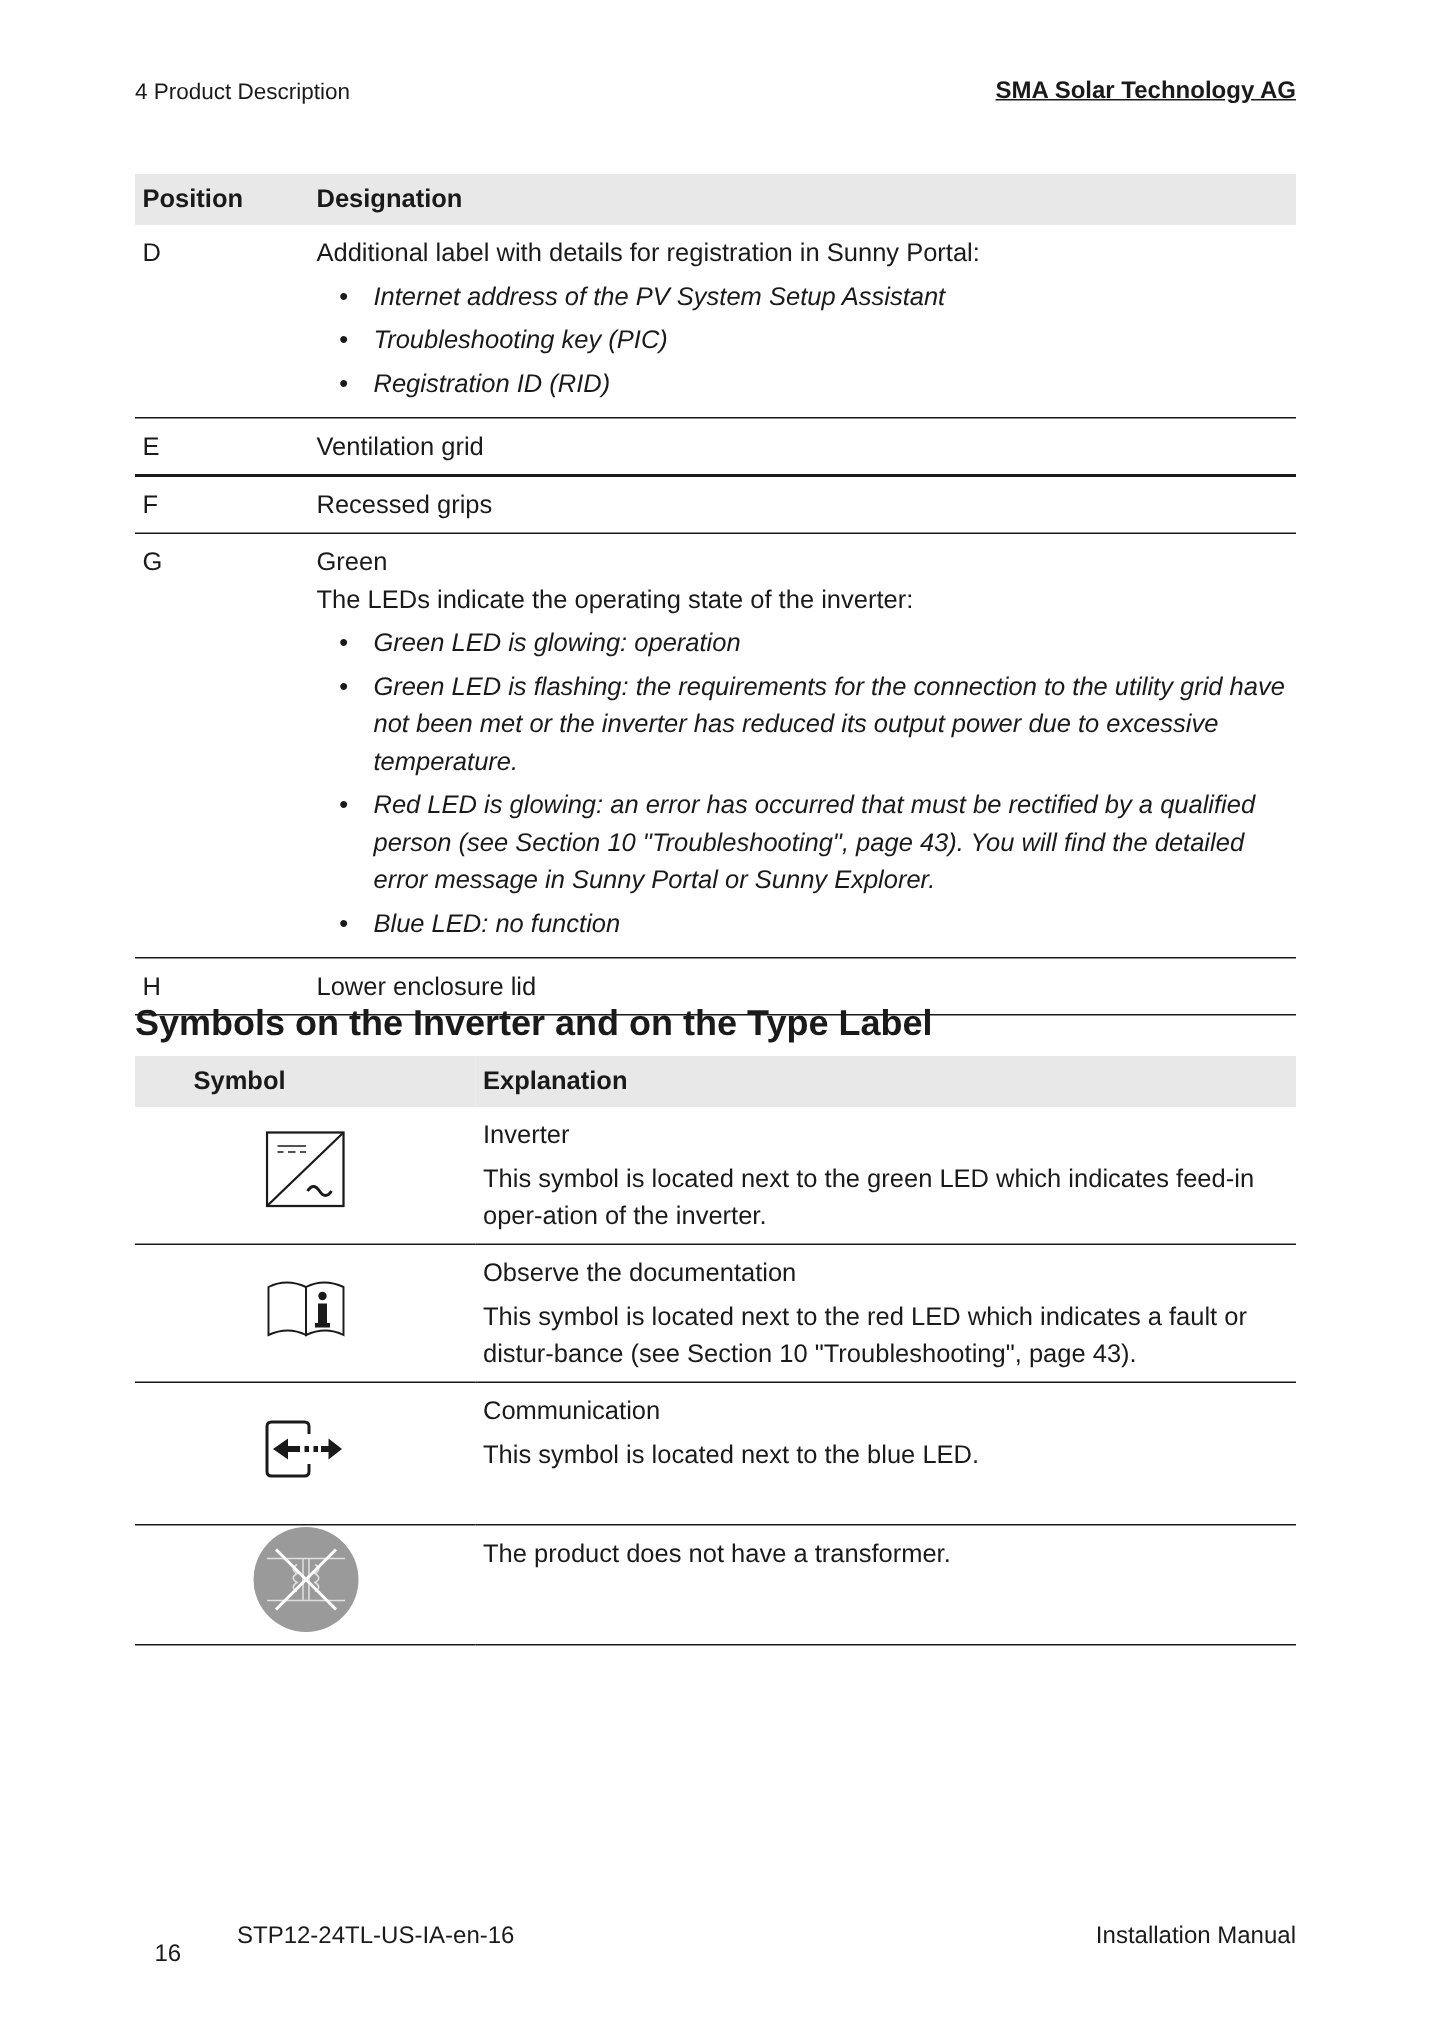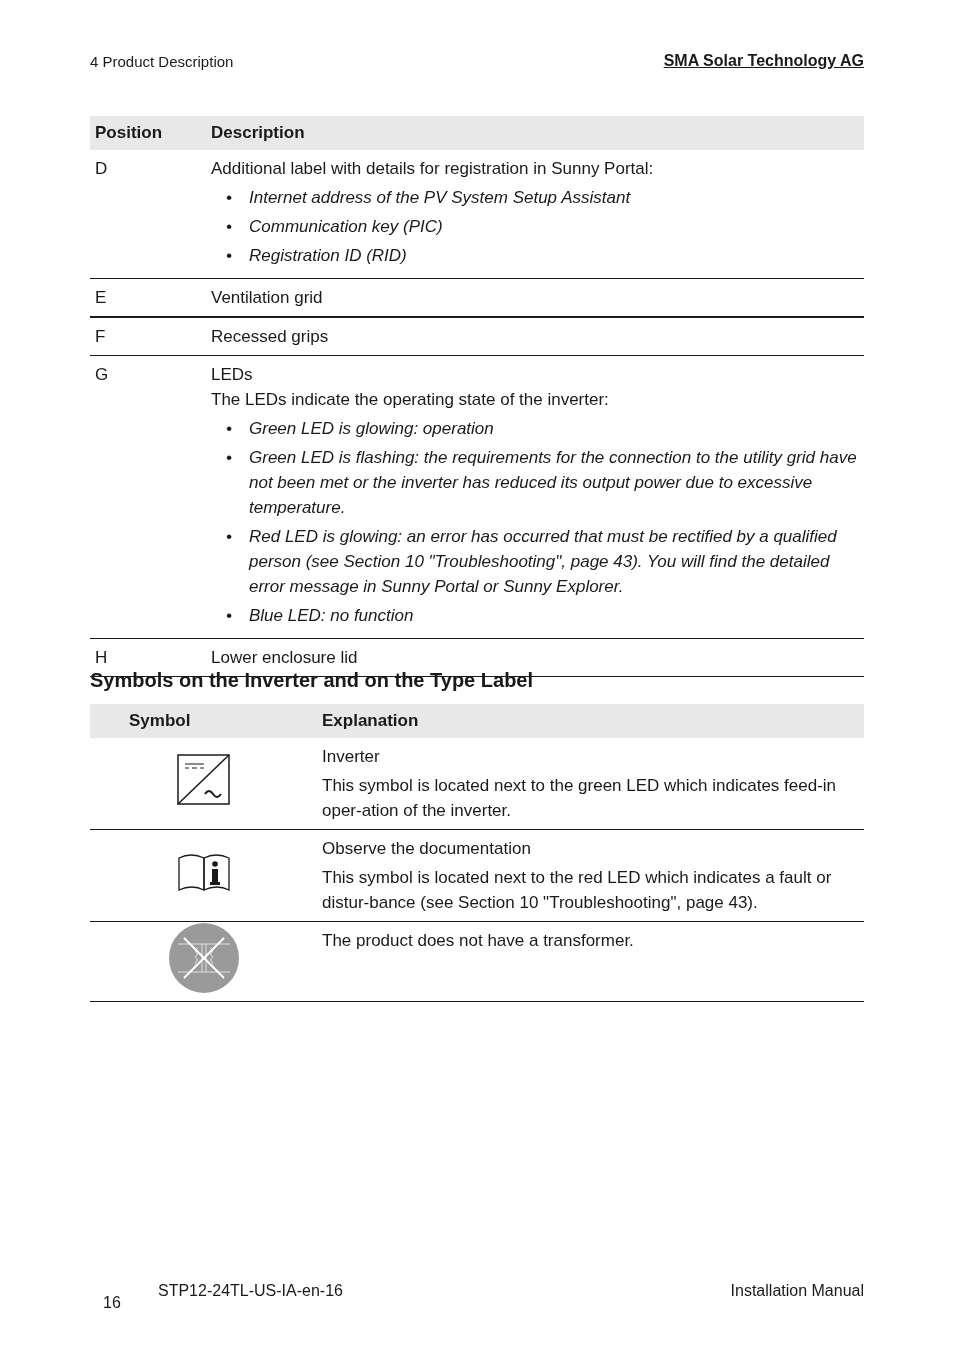--- a/index.html
+++ b/index.html
@@ -18,64 +18,64 @@
   table.t { position: absolute; left: 90px; width: 774px; border-collapse: collapse; font-size: 17px; }
   table.t th { background: #e8e8e8; text-align: left; font-weight: bold; padding: 5px 5px; height: 24px; }
   table.t td { vertical-align: top; padding: 6px 5px 6px 5px; line-height: 25px; }
   table.t tr.row td { border-bottom: 1px solid #1a1a1a; }
   table.t tr.row.thick td { border-bottom: 2px solid #1a1a1a; }
   #pos-table { top: 116px; }
   #pos-table th:first-child, #pos-table td:first-child { width: 106px; }
   ul.b { list-style: none; margin: 4px 0 0 0; padding: 0 0 0 38px; font-style: italic; }
   ul.b li { position: relative; margin-bottom: 4px; }
   ul.b li::before { content: "•"; position: absolute; left: -23px; }
-  .sec-title { position: absolute; left: 90px; top: 669px; font-size: 20px; font-weight: bold; }
+  .sec-title { position: absolute; left: 90px; top: 669px; font-size: 24px; font-weight: bold; }
   #sym-table { top: 704px; }
   #sym-table th:first-child, #sym-table td:first-child { width: 183px; padding-left: 39px; }
   #sym-table td.sym { text-align: center; vertical-align: middle; padding: 0; }
   #sym-table td { padding-top: 6px; }
   .p { margin: 0 0 4px 0; }
 </style>
 </head>
 <body>
 
 <div class="header-left">4 Product Description</div>
 <div class="header-right">SMA Solar Technology AG</div>
 
 <table class="t" id="pos-table">
   <thead>
       <tr>
     <th>Position</th>
-    <th>Description</th>
+    <th>Designation</th>
   </tr>
     </thead>
   <tbody>
     <tr class="row">
       <td>D</td>
       <td>
         <div>Additional label with details for registration in Sunny Portal:</div>
         <ul class="b">
           <li>Internet address of the PV System Setup Assistant</li>
-          <li>Communication key (PIC)</li>
+          <li>Troubleshooting key (PIC)</li>
           <li>Registration ID (RID)</li>
         </ul>
       </td>
     </tr>
     <tr class="row thick">
       <td>E</td>
       <td>Ventilation grid</td>
     </tr>
     <tr class="row">
       <td>F</td>
       <td>Recessed grips</td>
     </tr>
     <tr class="row">
       <td>G</td>
       <td>
-        <div>LEDs</div>
+        <div>Green</div>
         <div>The LEDs indicate the operating state of the inverter:</div>
         <ul class="b">
           <li>Green LED is glowing: operation</li>
           <li>Green LED is flashing: the requirements for the connection to the utility grid have not been met or the inverter has reduced its output power due to excessive temperature.</li>
           <li>Red LED is glowing: an error has occurred that must be rectified by a qualified person (see Section 10 "Troubleshooting", page 43). You will find the detailed error message in Sunny Portal or Sunny Explorer.</li>
           <li>Blue LED: no function</li>
         </ul>
       </td>
     </tr>
     <tr class="row">
@@ -120,20 +120,37 @@
           <circle cx="38" cy="12" r="2.8" fill="#1a1a1a"></circle>
           <rect x="35" y="17" width="6" height="14" fill="#1a1a1a"></rect>
           <rect x="33" y="30" width="10" height="3" fill="#1a1a1a"></rect>
         </svg>
       </td>
       <td>
         <div class="p">Observe the documentation</div>
         <div>This symbol is located next to the red LED which indicates a fault or distur-bance (see Section 10 "Troubleshooting", page 43).</div>
       </td>
     </tr>
+    <tr class="row" style="height:95px">
+      <td class="sym">
+        <svg width="56" height="40" viewBox="0 0 56 40">
+          <path d="M30 10 v-5 q0 -3 -3 -3 h-22 q-3 0 -3 3 v30 q0 3 3 3 h22 q3 0 3 -3 v-5" fill="none" stroke="#1a1a1a" stroke-width="2"></path>
+          <polygon points="6,20 16,13 16,27" fill="#1a1a1a"></polygon>
+          <rect x="16" y="18" width="8" height="4" fill="#1a1a1a"></rect>
+          <rect x="27" y="18" width="3" height="4" fill="#1a1a1a"></rect>
+          <rect x="33" y="18" width="3" height="4" fill="#1a1a1a"></rect>
+          <rect x="38" y="18" width="6" height="4" fill="#1a1a1a"></rect>
+          <polygon points="52,20 43,13 43,27" fill="#1a1a1a"></polygon>
+        </svg>
+      </td>
+      <td>
+        <div class="p">Communication</div>
+        <div>This symbol is located next to the blue LED.</div>
+      </td>
+    </tr>
     <tr class="row" style="height:75px">
       <td class="sym">
         <svg width="72" height="72" viewBox="0 0 72 72">
           <circle cx="36" cy="36" r="35" fill="#9a9a9a"></circle>
           <line x1="10" y1="22" x2="62" y2="22" stroke="#e0e0e0" stroke-width="1"></line>
           <line x1="10" y1="50" x2="62" y2="50" stroke="#e0e0e0" stroke-width="1"></line>
           <line x1="34" y1="22" x2="34" y2="50" stroke="#e0e0e0" stroke-width="1"></line>
           <line x1="38" y1="22" x2="38" y2="50" stroke="#e0e0e0" stroke-width="1"></line>
           <path d="M30 26 q-5 3 0 6 q-5 3 0 6 q-5 3 0 6" fill="none" stroke="#e0e0e0" stroke-width="1"></path>
           <path d="M42 26 q5 3 0 6 q5 3 0 6 q5 3 0 6" fill="none" stroke="#e0e0e0" stroke-width="1"></path>

